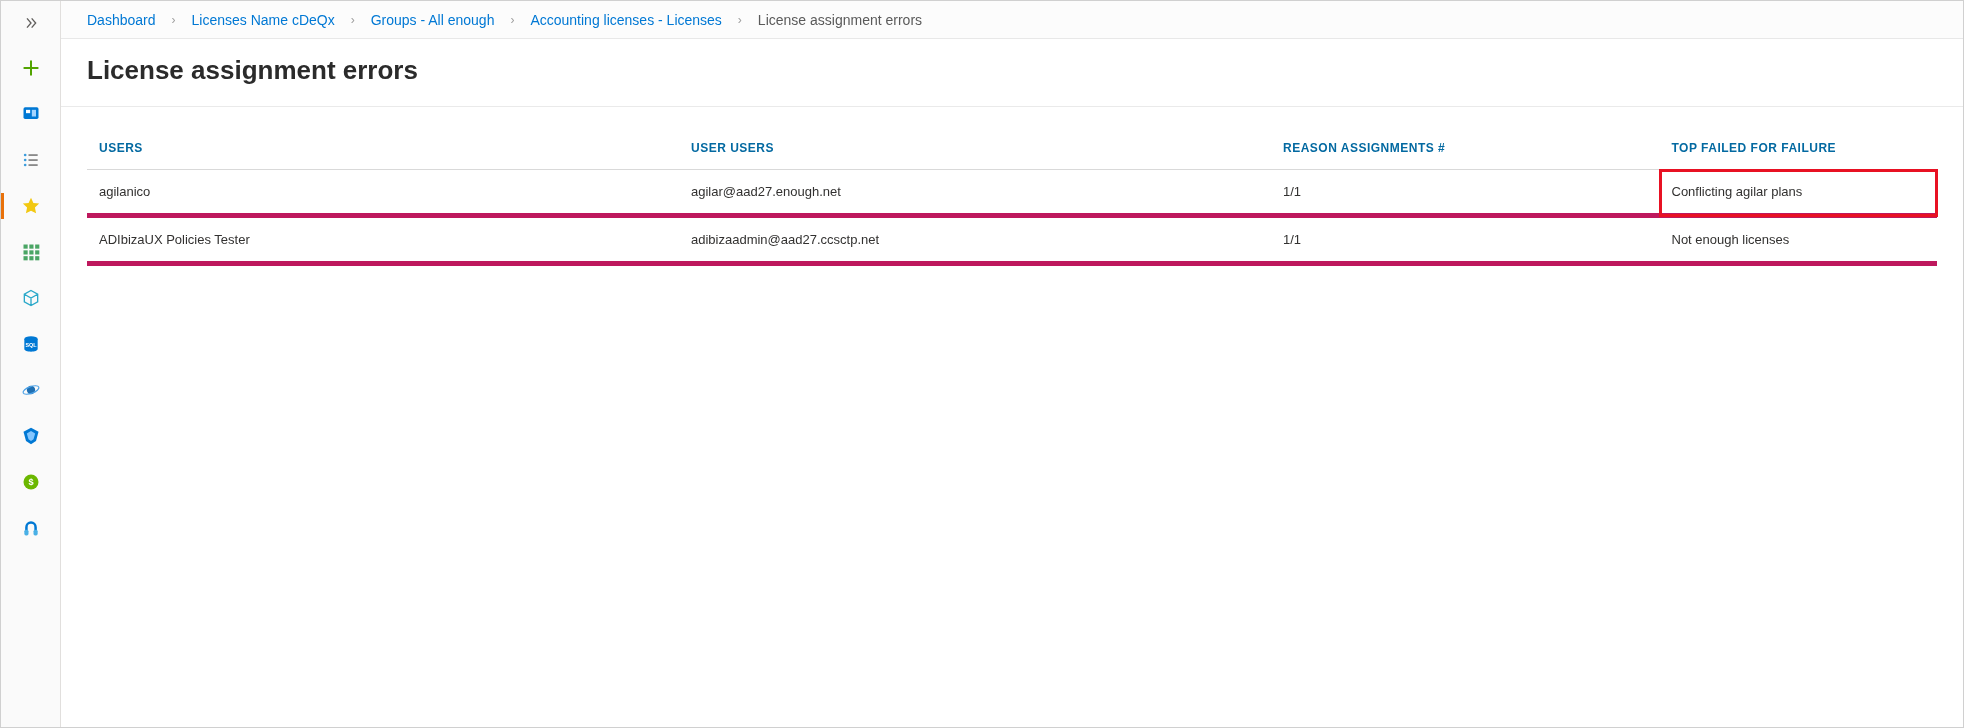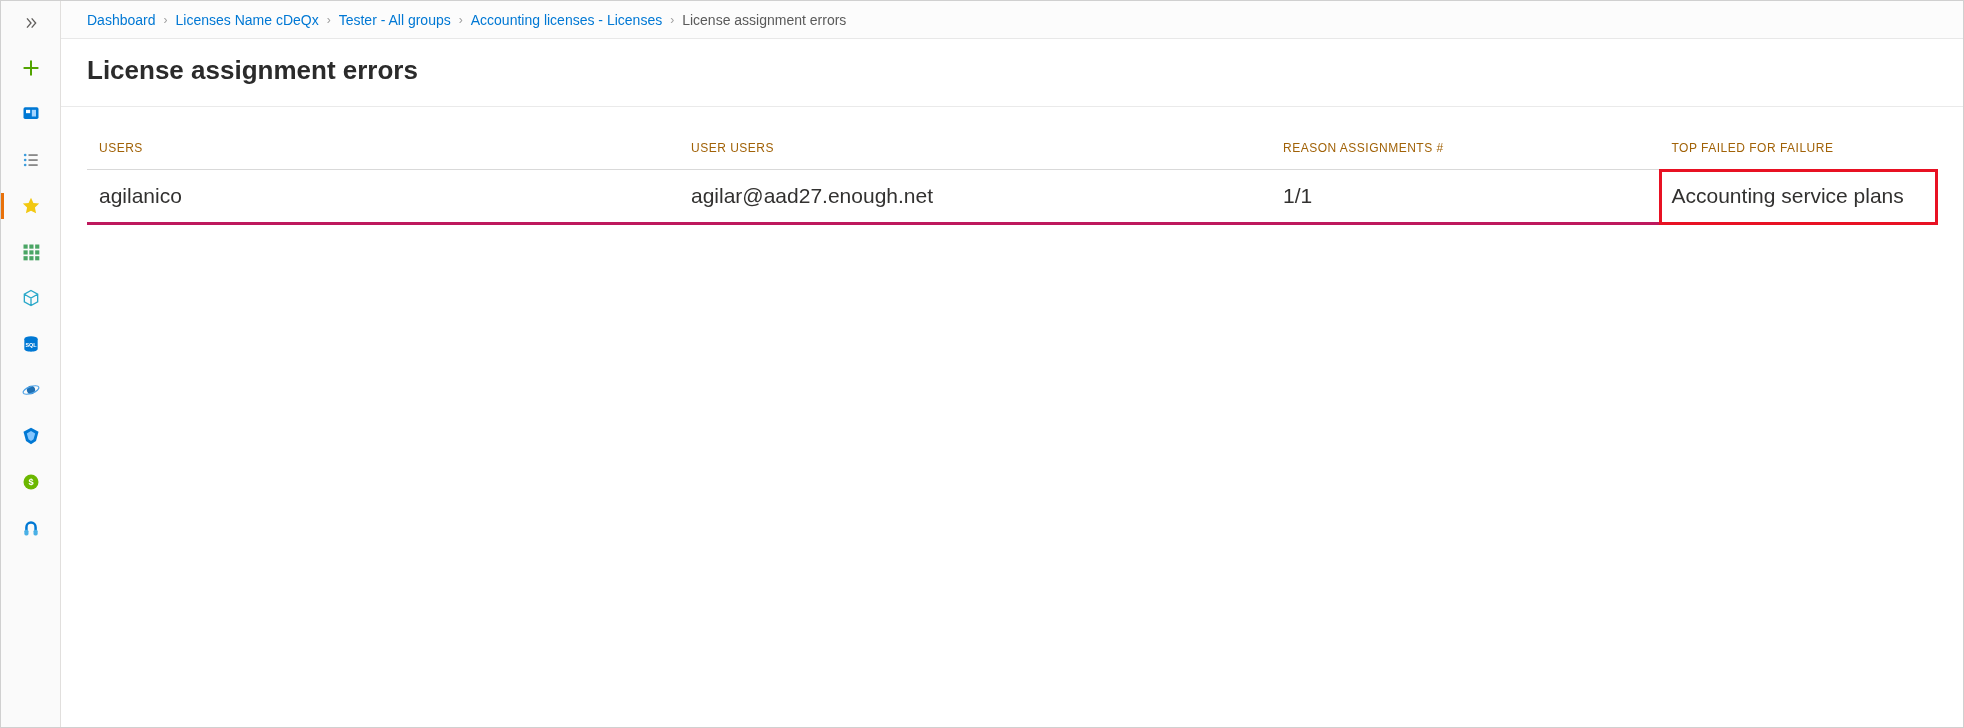--- a/index.html
+++ b/index.html
@@ -62,21 +62,21 @@
       min-width: 0;
     }
     .breadcrumb {
       height: 38px;
       border-bottom: 1px solid #e8e8e8;
       background: #fcfcfc;
       display: flex;
       align-items: center;
       padding: 0 26px;
       font-size: 14px;
-      gap: 8px;
+      gap: 16px;
       color: #605e5c;
     }
     .breadcrumb a {
       color: #0078d4;
       text-decoration: none;
       cursor: pointer;
     }
     .breadcrumb .sep { color: #a0a0a0; font-size: 12px; }
     .breadcrumb .current { color: #5a5a5a; }
     .title-block {
@@ -91,30 +91,30 @@
     .content {
       padding: 18px 26px;
     }
     table {
       width: 100%;
       border-collapse: collapse;
     }
     thead th {
       text-align: left;
       font-size: 12px;
-      font-weight: 400;
+      font-weight: 700;
       letter-spacing: 0.5px;
-      color: #a16207;
+      color: #0369a1;
       padding: 16px 12px 14px 12px;
       border-bottom: 1px solid #d9d9d9;
     }
     tbody td {
       padding: 14px 12px;
-      font-size: 21px;
-      border-bottom: 3px solid #be185d;
+      font-size: 13px;
+      border-bottom: 5px solid #be185d;
       color: #323130;
     }
     .col-users   { width: 32%; }
     .col-uname   { width: 32%; }
     .col-failed  { width: 21%; }
     .col-reason  { width: 15%; }
     .highlight-cell {
       outline: 3px solid #e81123;
       outline-offset: -2px;
     }
@@ -220,21 +220,21 @@
         </svg>
     </div>
   </nav>
 
   <div class="main">
     <div class="breadcrumb">
       <a>Dashboard</a>
       <span class="sep">›</span>
       <a>Licenses Name cDeQx</a>
       <span class="sep">›</span>
-      <a>Tester - All groups</a>
+      <a>Groups - All enough</a>
       <span class="sep">›</span>
       <a>Accounting licenses - Licenses</a>
       <span class="sep">›</span>
       <span class="current">License assignment errors</span>
     </div>
 
     <div class="title-block">
       <h1>License assignment errors</h1>
     </div>
 
@@ -246,19 +246,25 @@
             <th class="col-uname">USER USERS</th>
             <th class="col-failed">REASON ASSIGNMENTS #</th>
             <th class="col-reason">TOP FAILED FOR FAILURE</th>
           </tr>
         </thead>
         <tbody id="tbody">
             <tr>
               <td>agilanico</td>
               <td>agilar@aad27.enough.net</td>
               <td>1/1</td>
-              <td class="highlight-cell">Accounting service plans</td>
+              <td class="highlight-cell">Conflicting agilar plans</td>
+            </tr>
+            <tr>
+              <td>ADIbizaUX Policies Tester</td>
+              <td>adibizaadmin@aad27.ccsctp.net</td>
+              <td>1/1</td>
+              <td>Not enough licenses</td>
             </tr>
           </tbody>
       </table>
     </div>
   </div>
 </div>
 
 </body></html>

